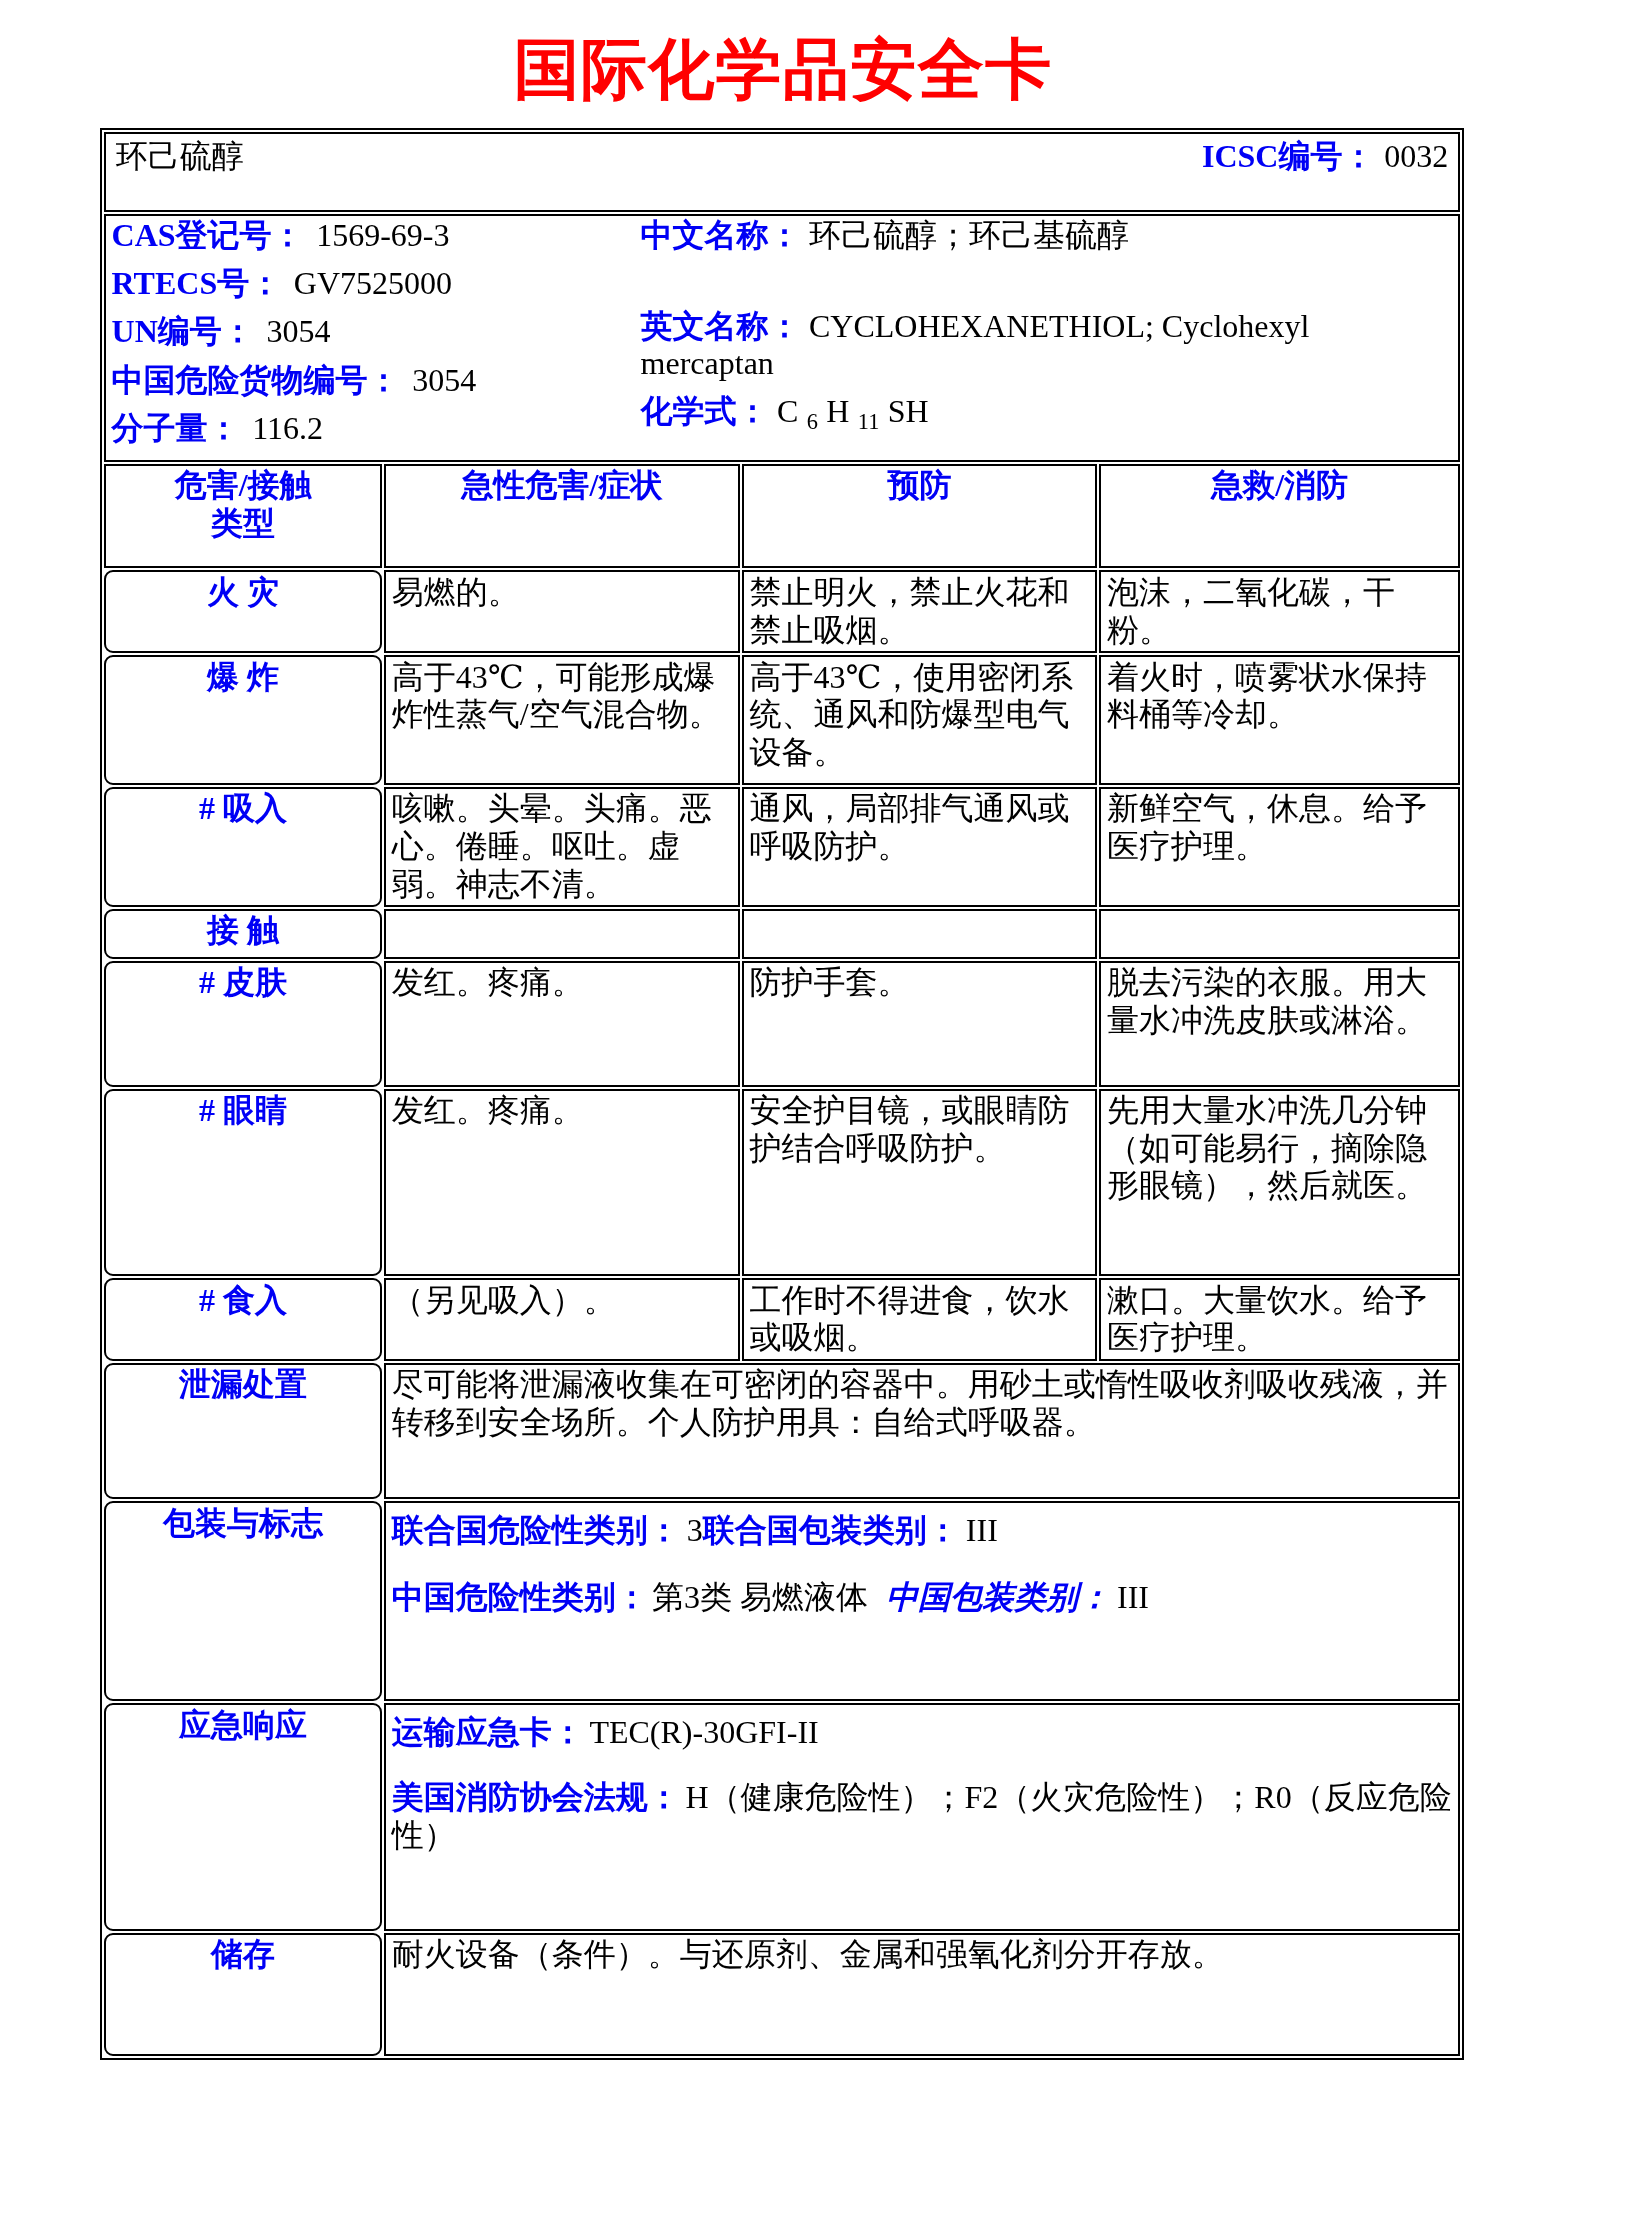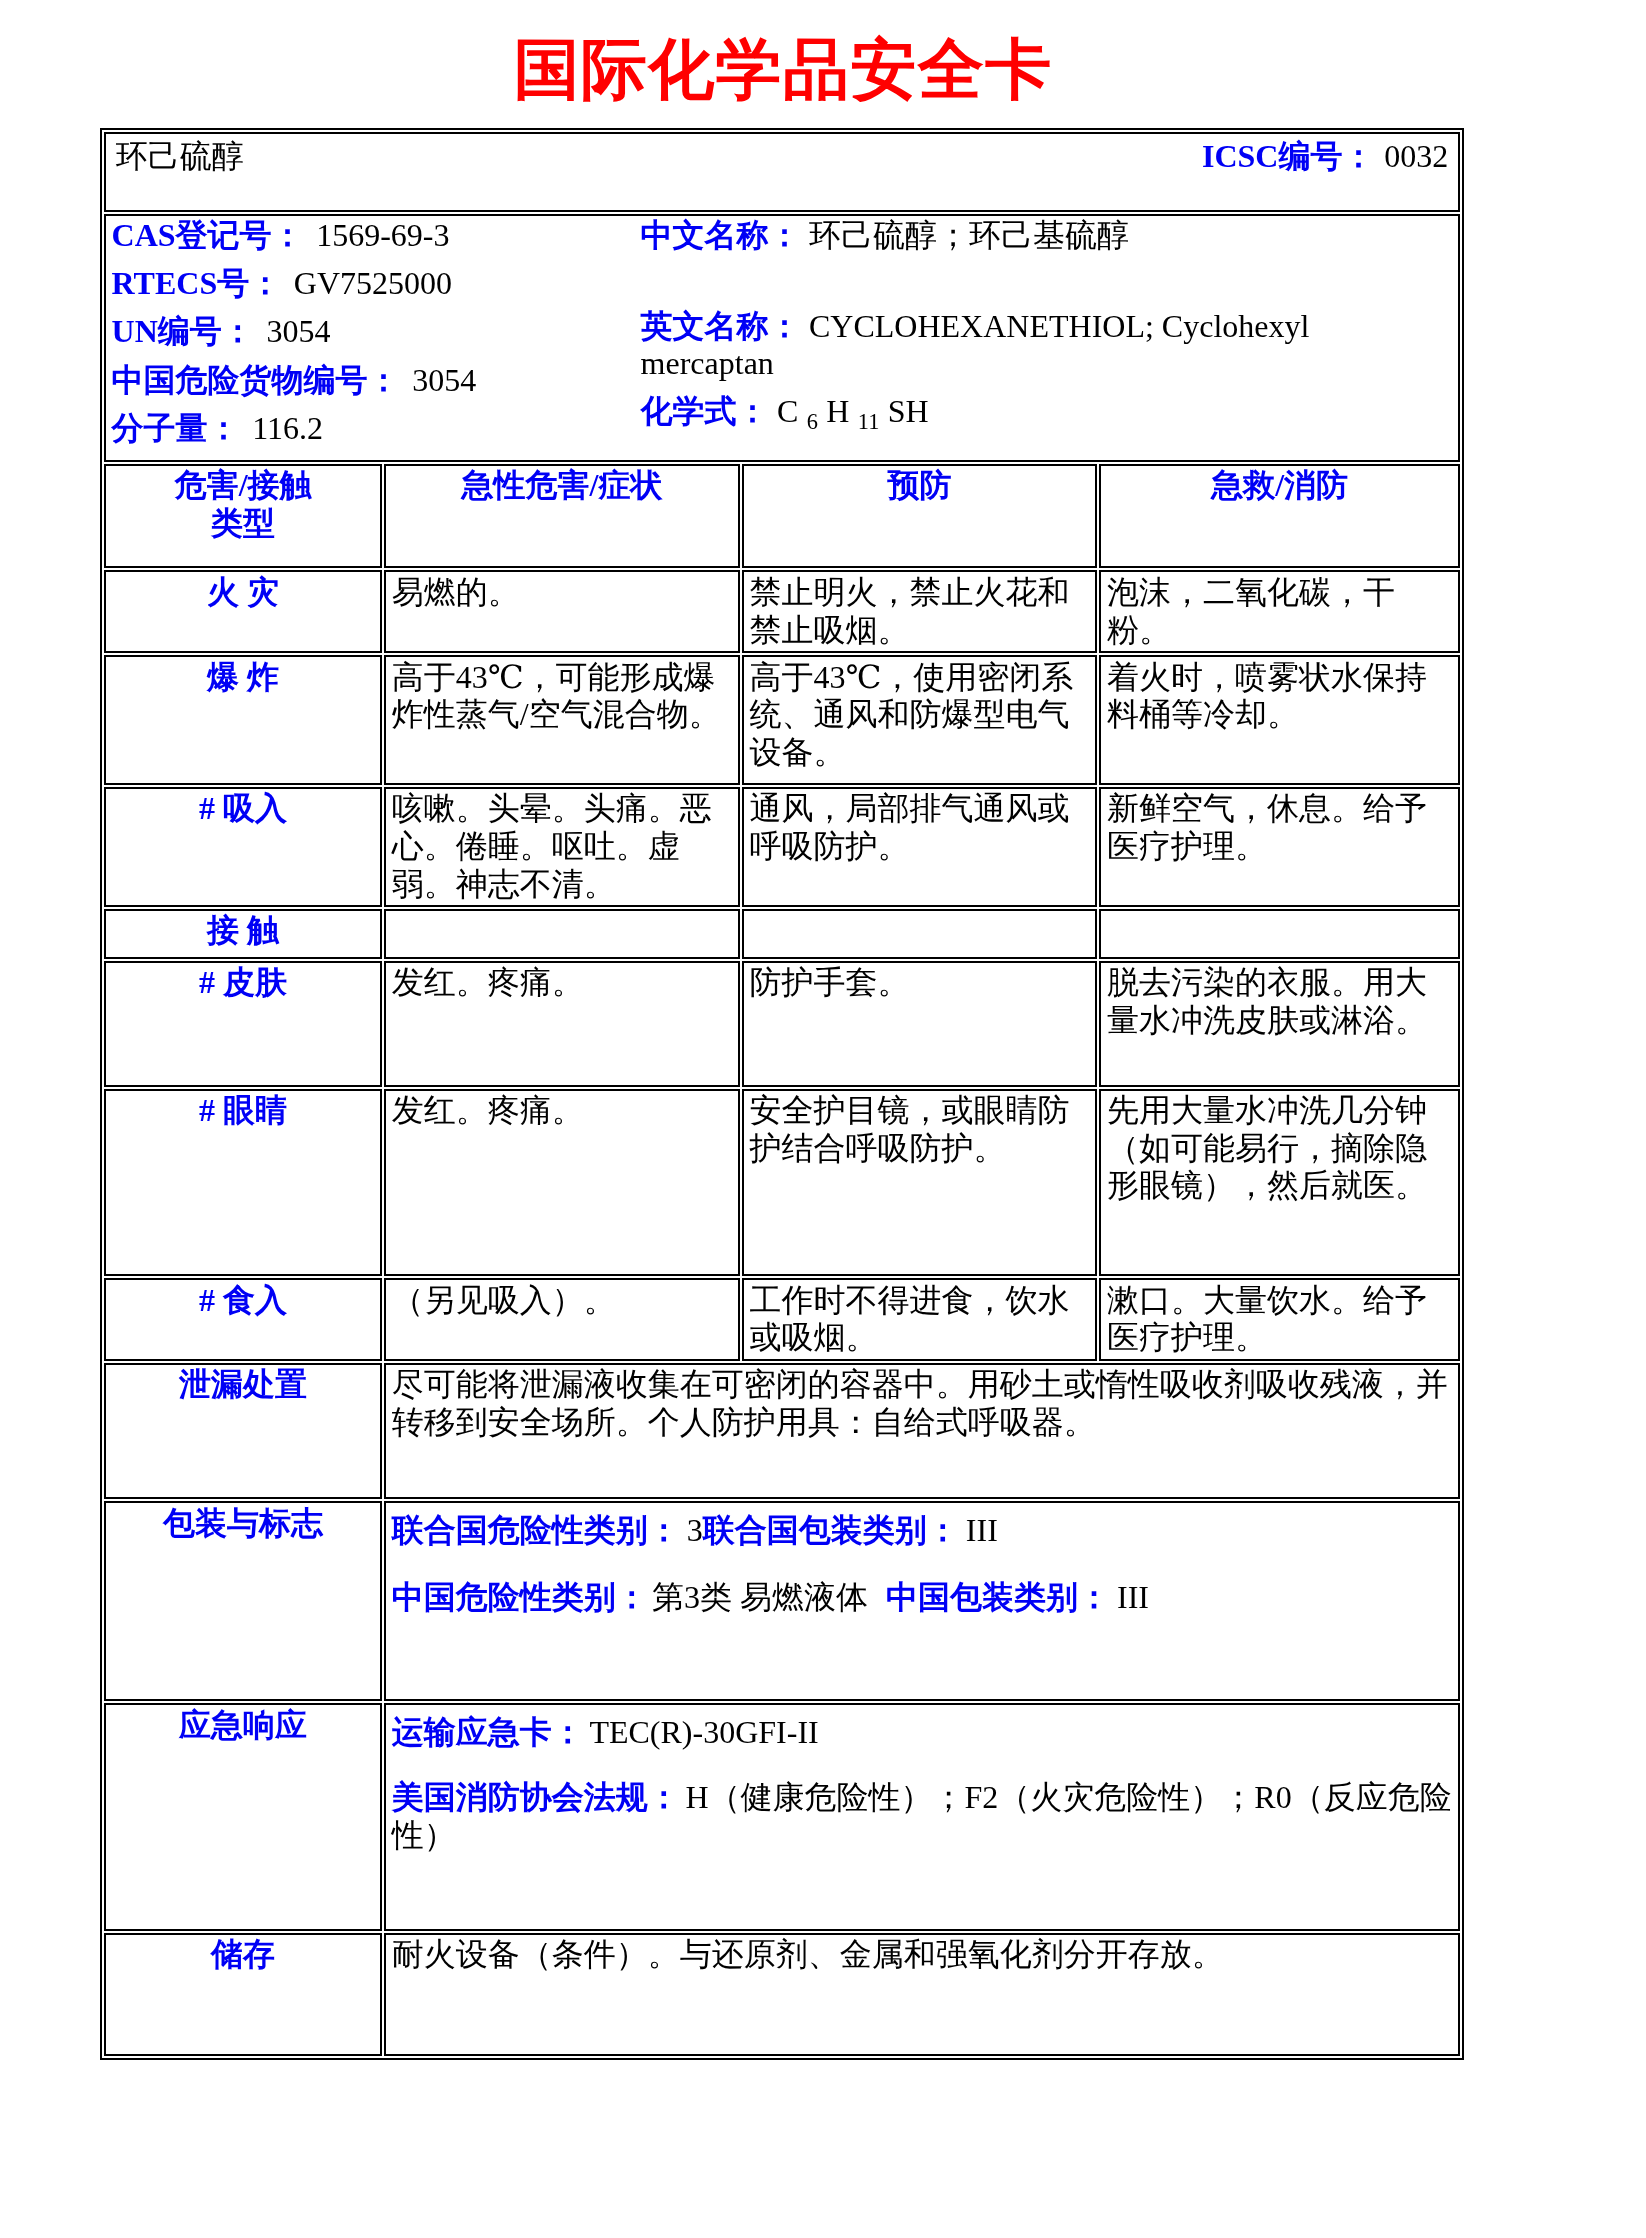--- a/index.html
+++ b/index.html
@@ -92,28 +92,29 @@
   }
 
   
   td.type-cell {
     vertical-align: middle;
     text-align: center;
     color: #0000f5;
     font-weight: bold;
     font-size: 33px;
     padding: 1.4px 1.4px;
+    border-radius: 9px;
   }
 
   
   td.wide-cell { padding-top: 4.2px; }
   .pk-line1 { margin: 7px 0 29px 0; }
   .pk-line2 { margin: 0; }
   .pk-gap-big { }
-  .pk-gap-small { margin-left: 18px; }
+  .pk-gap-small { margin-left: 18px; font-style: italic; }
   .em-line1 { margin: 7px 0 28px 0; }
   .em-line2 { margin: 0; }
 </style>
 </head>
 <body>
 
 <div class="page">
 
   <div class="main-title">国际化学品安全卡</div>
 

